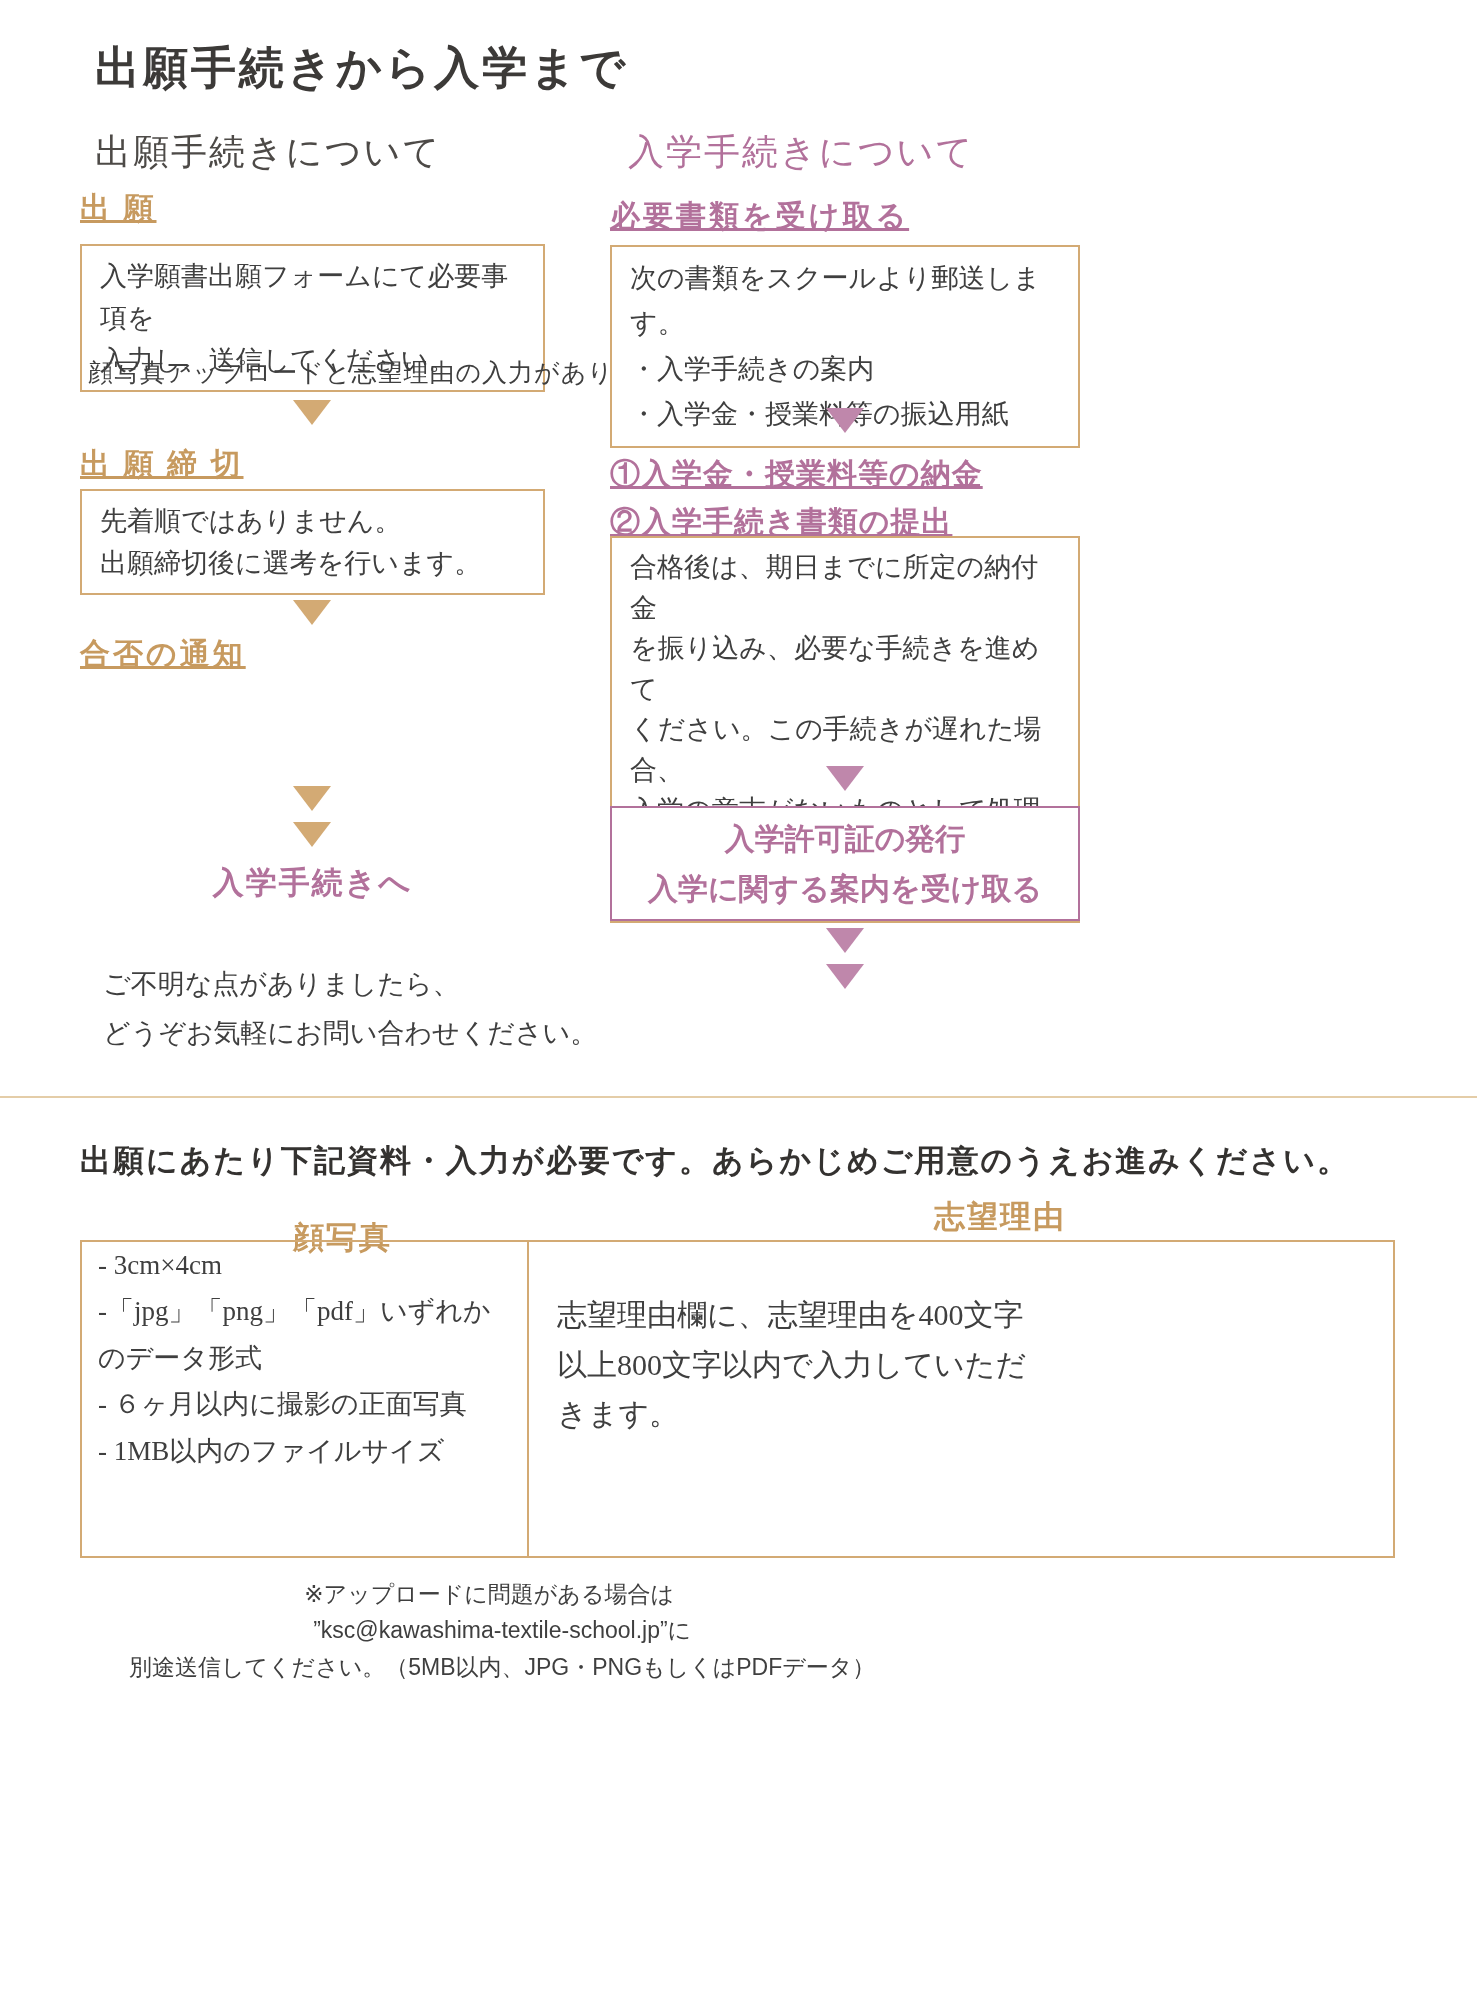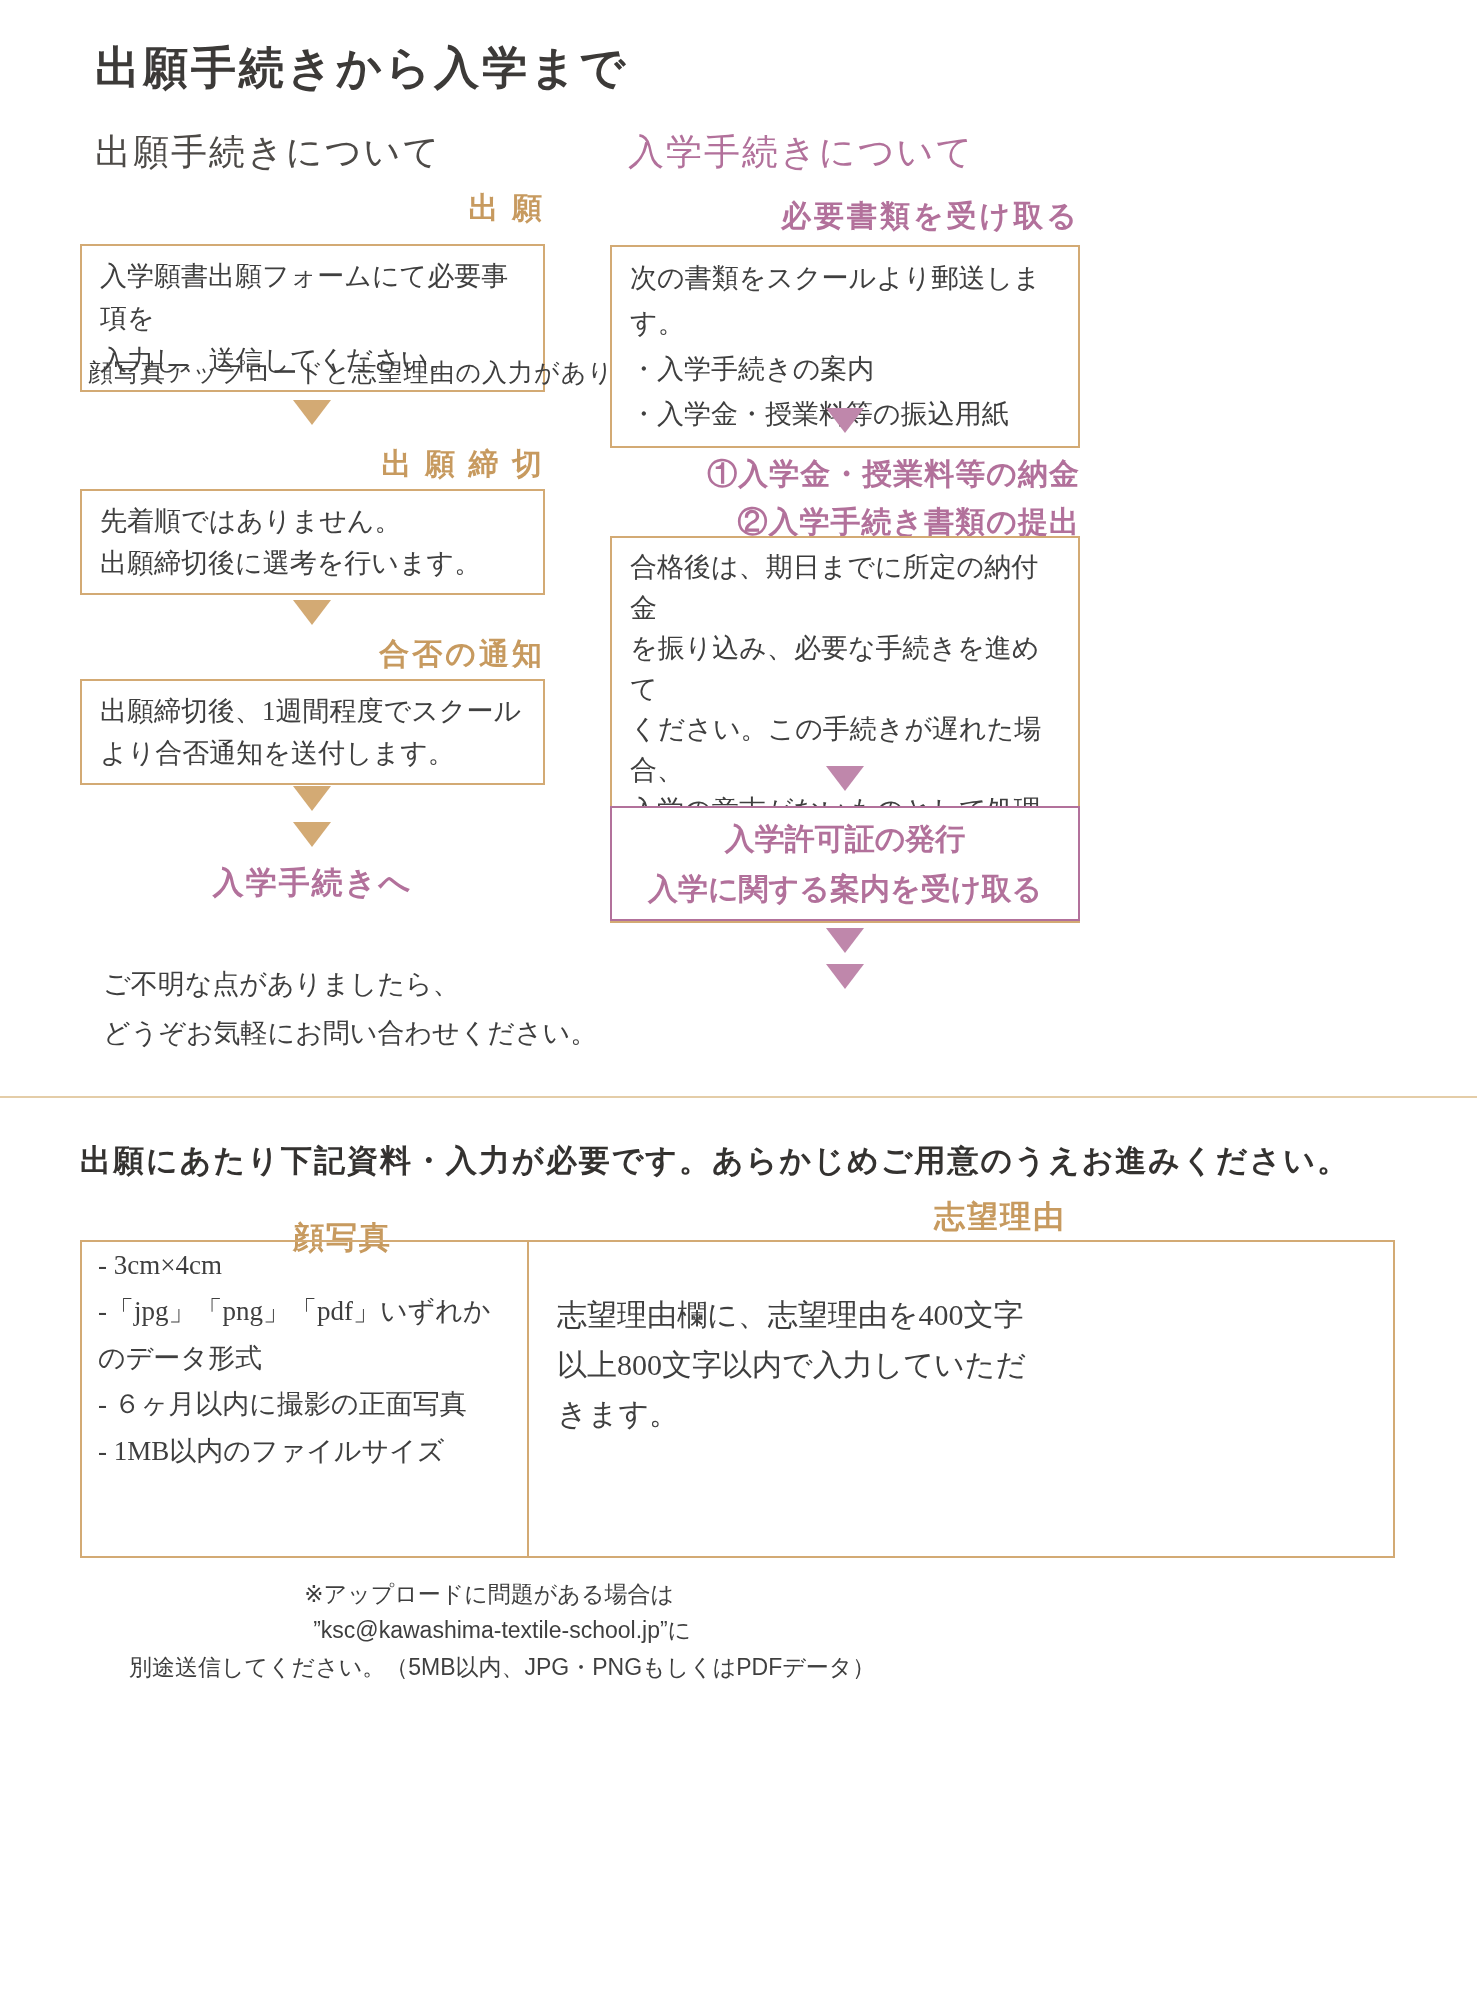--- a/index.html
+++ b/index.html
@@ -9,21 +9,21 @@
     color:var(--text,#3f3f3f);overflow:hidden;
   }
   .page-title{position:absolute;left:95px;top:38px;font-size:45px;font-weight:700;color:#3c3a38;letter-spacing:3px;margin:0;}
   .col-head{position:absolute;font-size:36px;font-weight:400;letter-spacing:2px;margin:0;}
   .col-head.left{left:95px;top:128px;color:#4d4a47;}
   .col-head.right{left:628px;top:128px;color:var(--mauve,#b2719b);}
 
   .lcol{left:80px;width:465px;}
   .rcol{left:610px;width:470px;}
 
-  .step-label{position:absolute;text-align:right;font-size:30px;font-weight:700;letter-spacing:3px;}
+  .step-label{position:absolute;text-align:left;font-size:30px;font-weight:700;letter-spacing:3px;text-decoration:underline;}
   .gold-text{color:var(--gold,#c79a5f);}
   .mauve-text{color:var(--mauve,#b2719b);}
 
   .flow-box{position:absolute;border:2px solid var(--gold-border,#d3aa74);background:#fff;font-size:27px;line-height:1.56;padding:9px 18px;box-sizing:border-box;}
   .flow-box.mauve-border{border-color:var(--mauve,#b2719b);}
   .flow-box.center-mauve{text-align:center;font-size:30px;font-weight:700;color:var(--mauve,#b2719b);line-height:1.65;padding:6px 6px;}
 
   .arrow-down{position:absolute;width:0;height:0;border-left:19px solid transparent;border-right:19px solid transparent;border-top:25px solid var(--gold-border,#cda26b);}
   .arrow-down.mauve{border-top-color:var(--mauve-arrow,#bf87ab);}
 
@@ -72,24 +72,20 @@
 
   <div class="flow-box lcol" style="top:489px">
     <div>先着順ではありません。</div>
     <div>出願締切後に選考を行います。</div>
   </div>
 
   <div class="arrow-down" style="left:293px;top:600px"></div>
 
   <div class="step-label gold-text lcol" style="top:634px">合否の通知</div>
 
-  <div class="flow-box lcol" style="top:679px">
-    <div>出願締切後、1週間程度でスクール</div>
-    <div>より合否通知を送付します。</div>
-  </div>
 
   <div class="arrow-down" style="left:293px;top:786px"></div>
   <div class="arrow-down" style="left:293px;top:822px"></div>
 
   <div class="final-label mauve-text lcol" style="top:862px;font-size:31px;letter-spacing:2px">入学手続きへ</div>
 
   <div class="contact" style="left:103px;top:960px">
     <div>ご不明な点がありましたら、</div>
     <div>どうぞお気軽にお問い合わせください。</div>
   </div>

